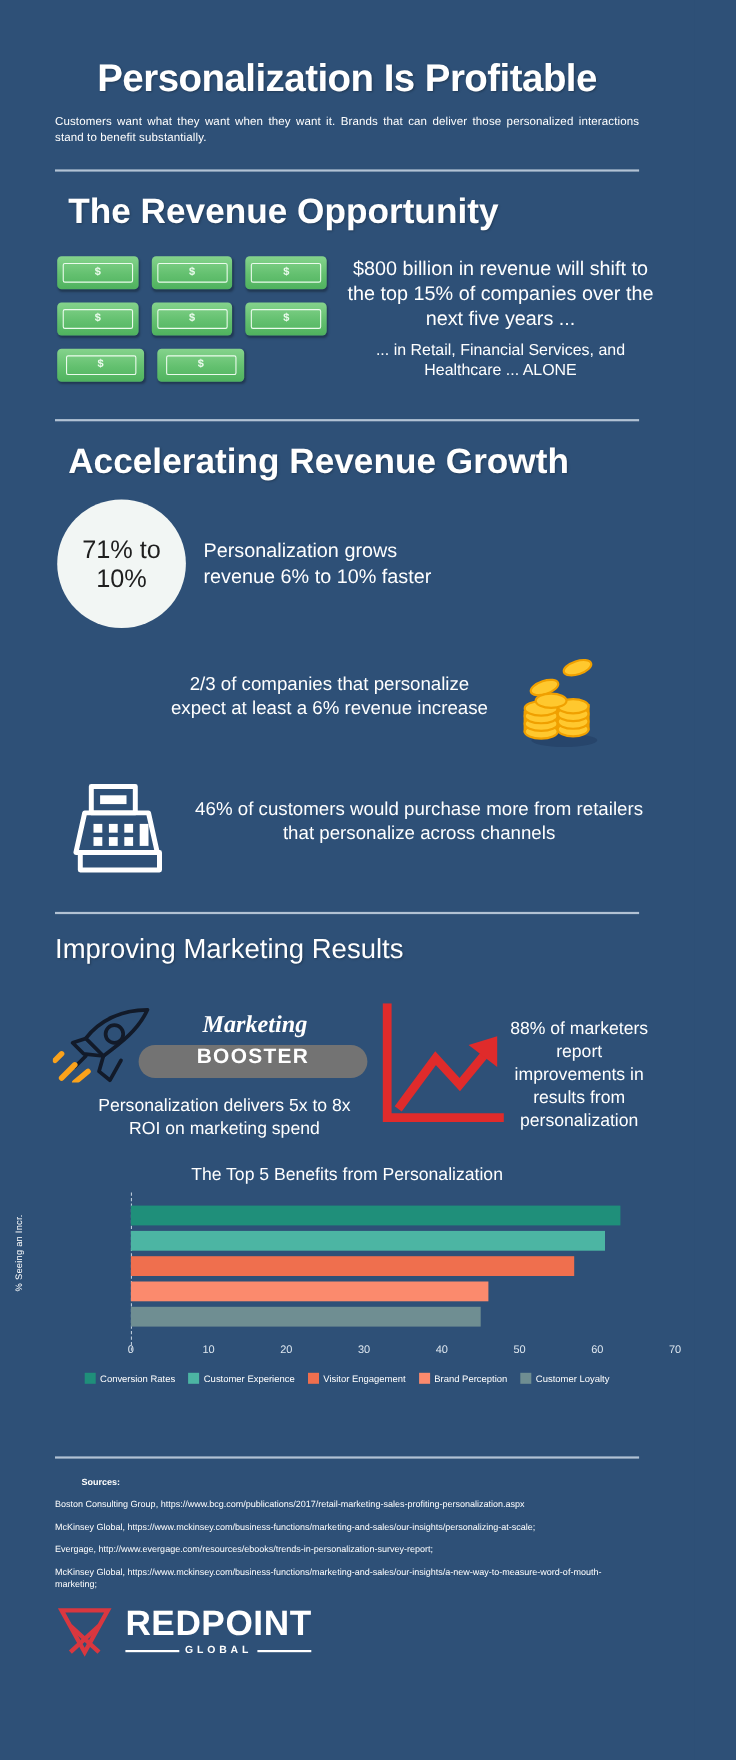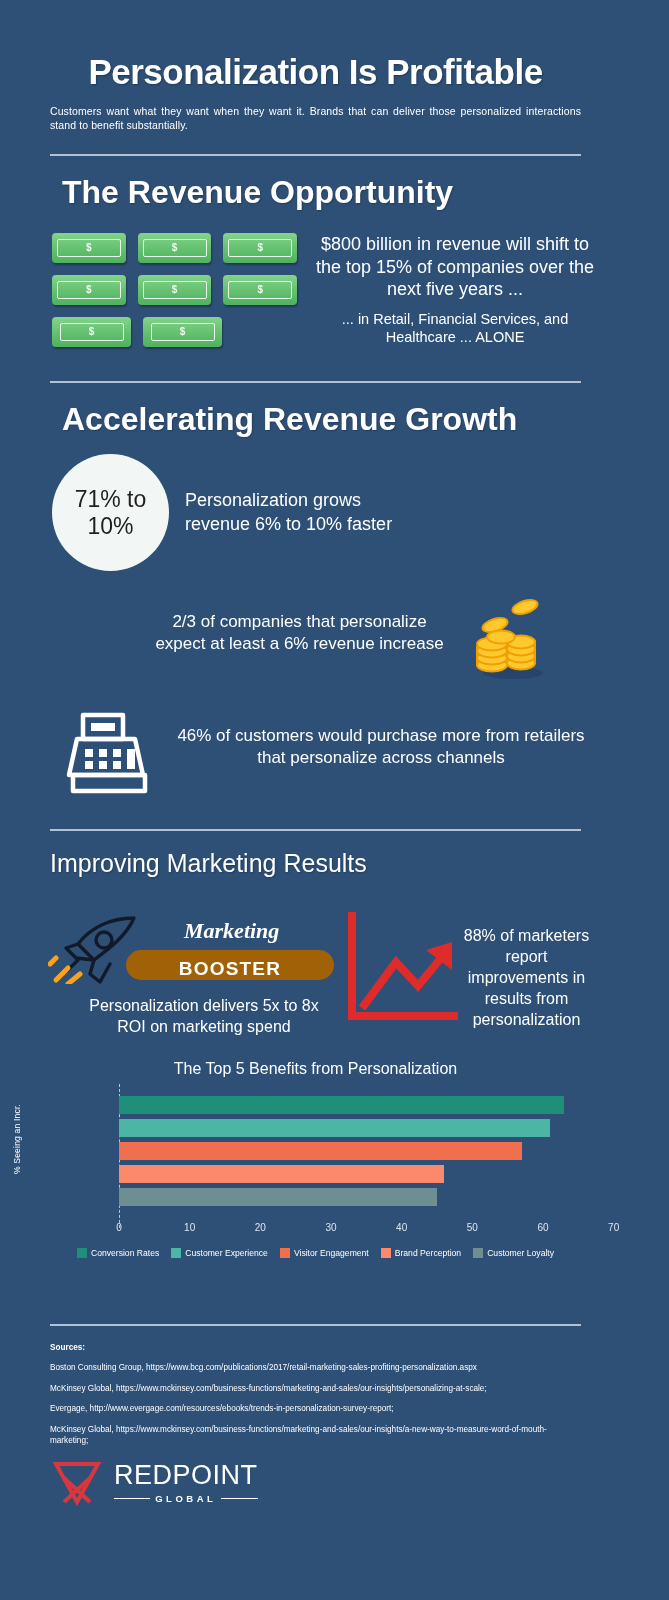--- a/index.html
+++ b/index.html
@@ -59,22 +59,22 @@
 
   .reg-row { display:flex; align-items:center; margin:12px 0 0 0; padding:0 40px 0 55px; }
   .reg-text { flex:1; text-align:center; font-size:17px; line-height:1.3; padding-left:8px; }
 
   
   .mk-row { display:flex; margin:34px 0 0 0; padding:0 40px 0 44px; }
   .mk-left { width:290px; }
   .booster-wrap { position:relative; height:72px; }
   .booster-bar {
     position:absolute; left:82px; top:38px; width:208px; height:30px;
-    background:#a16207; border-radius:15px;
-    display:flex; align-items:flex-end; justify-content:center;
+    background:#737373; border-radius:15px;
+    display:flex; align-items:flex-start; justify-content:center;
   }
   .booster-bar span { font-size:19px; font-weight:bold; letter-spacing:1.2px; color:#ffffff; }
   .mk-script {
     position:absolute; left:140px; top:6px; font-family:"Liberation Serif", serif;
     font-style:italic; font-size:22px; font-weight:bold; color:#ffffff;
   }
   .mk-left-text { text-align:center; font-size:16px; line-height:1.3; margin-top:12px; padding-left:30px; }
   .mk-right { flex:1; display:flex; align-items:flex-start; padding-left:8px; }
   .mk-right-text { font-size:16px; line-height:1.3; text-align:center; padding-top:14px; }
 
@@ -91,27 +91,27 @@
   }
   .xticks { position:relative; margin:10px 0 0 119px; width:530px; height:14px; }
   .xtick { position:absolute; font-size:10px; transform:translateX(-50%); color:#dde6ef; }
   .legend { display:flex; justify-content:center; gap:12px; margin-top:12px; }
   .lg { display:flex; align-items:center; gap:4px; font-size:8.6px; color:#ffffff; }
   .sw { width:10px; height:10px; display:inline-block; }
 
   
   .rule2 { height:2px; background:#c9d6e4; margin:24px 50px 0 50px; opacity:.85; }
   .src { margin:16px 50px 0 50px; font-size:8.2px; line-height:1.4; }
-  .src .lbl { font-weight:bold; margin-bottom:9px; }
+  .src .lbl { font-weight:bold; margin-bottom:9px;margin-left:24px; }
   .src p { margin-bottom:9px; word-break:break-word; }
 
   
   .logo { display:flex; align-items:center; margin:6px 0 0 50px; }
   .logo-text { margin-left:10px; }
-  .logo-name { font-size:27px; font-weight:normal; letter-spacing:.5px; line-height:1; }
+  .logo-name { font-size:32px; font-weight:bold; letter-spacing:.5px; line-height:1; }
   .logo-sub { display:flex; align-items:center; gap:5px; margin-top:4px; }
   .logo-sub .ln { flex:1; height:1.5px; background:#ffffff; }
   .logo-sub span { font-size:9.5px; letter-spacing:3.5px; font-weight:bold; }
 </style>
 </head>
 <body>
 
 <div class="page">
 
   <div class="title">Personalization Is Profitable</div>

